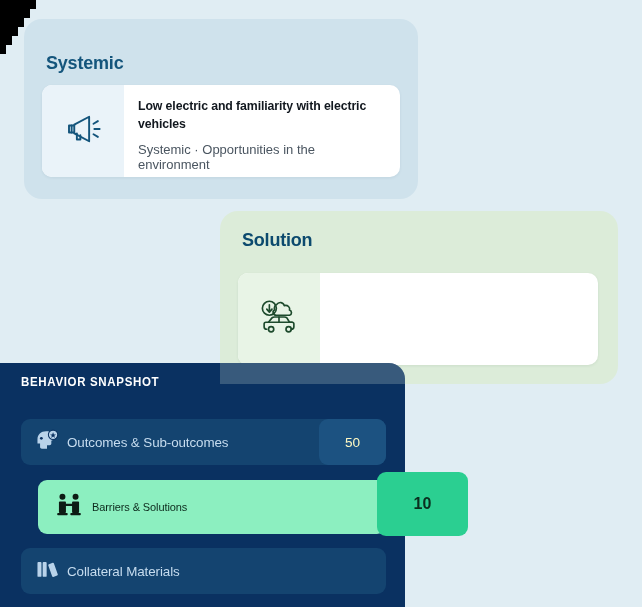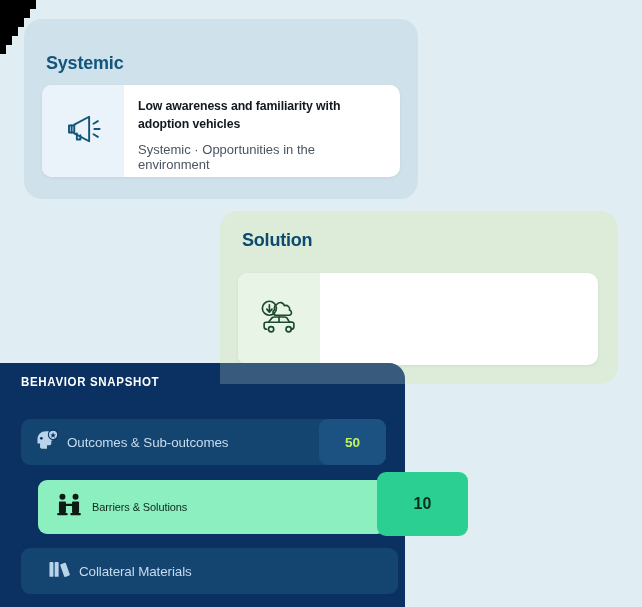--- a/index.html
+++ b/index.html
@@ -198,22 +198,22 @@
     letter-spacing: -0.1px;
   }
   .snap-row .row-count {
     width: 67px;
     min-width: 67px;
     height: 46px;
     display: flex;
     align-items: center;
     justify-content: center;
     font-size: 13.6px;
-    font-weight: bold;
-    color: #bef264;
+    font-weight: normal;
+    color: #fef9c3;
     background: #1c5281;
     border-radius: 9px;
   }
 
   
   #row-barriers {
     left: 38px;
     top: 472px;
     width: 348px;
     height: 54px;
@@ -242,21 +242,21 @@
     display: flex;
     align-items: center;
     justify-content: center;
     font-size: 16px;
     font-weight: bold;
     color: #0a2e1e;
     z-index: 25;
   }
 
   #row-outcomes { top: 411px; }
-  #row-collateral { top: 540px; padding-left: 12px; }
+  #row-collateral { top: 540px; }
 
   .ico { display: block; }
 </style>
 </head>
 <body>
 
 <div id="stage">
 
   <div>
     <div class="stair" style="left:0px;  top:0px;  width:36px; height:9px;"></div>
@@ -279,21 +279,21 @@
           <path d="M14 20 L8 20 L8 28 L14 28"></path>
           <path d="M11 20 L11 28"></path>
           <path d="M17 29 L17 36 L21 36 L21 31"></path>
           <path d="M36 18 L41 15"></path>
           <path d="M37 24 L43 24"></path>
           <path d="M36 30 L41 33"></path>
         </svg>
       </span>
     </div>
     <div class="card-body">
-      <div class="card-title">Low awareness and familiarity with adoption vehicles</div>
+      <div class="card-title">Low electric and familiarity with electric vehicles</div>
       <div class="card-sub">Systemic  ·  Opportunities in the environment</div>
     </div>
   </div>
 
   <div id="solution-panel"></div>
 
   <div id="solution-title" class="panel-title">Solution</div>
 
   <div id="solution-card">
     <div id="solution-iconbox">

